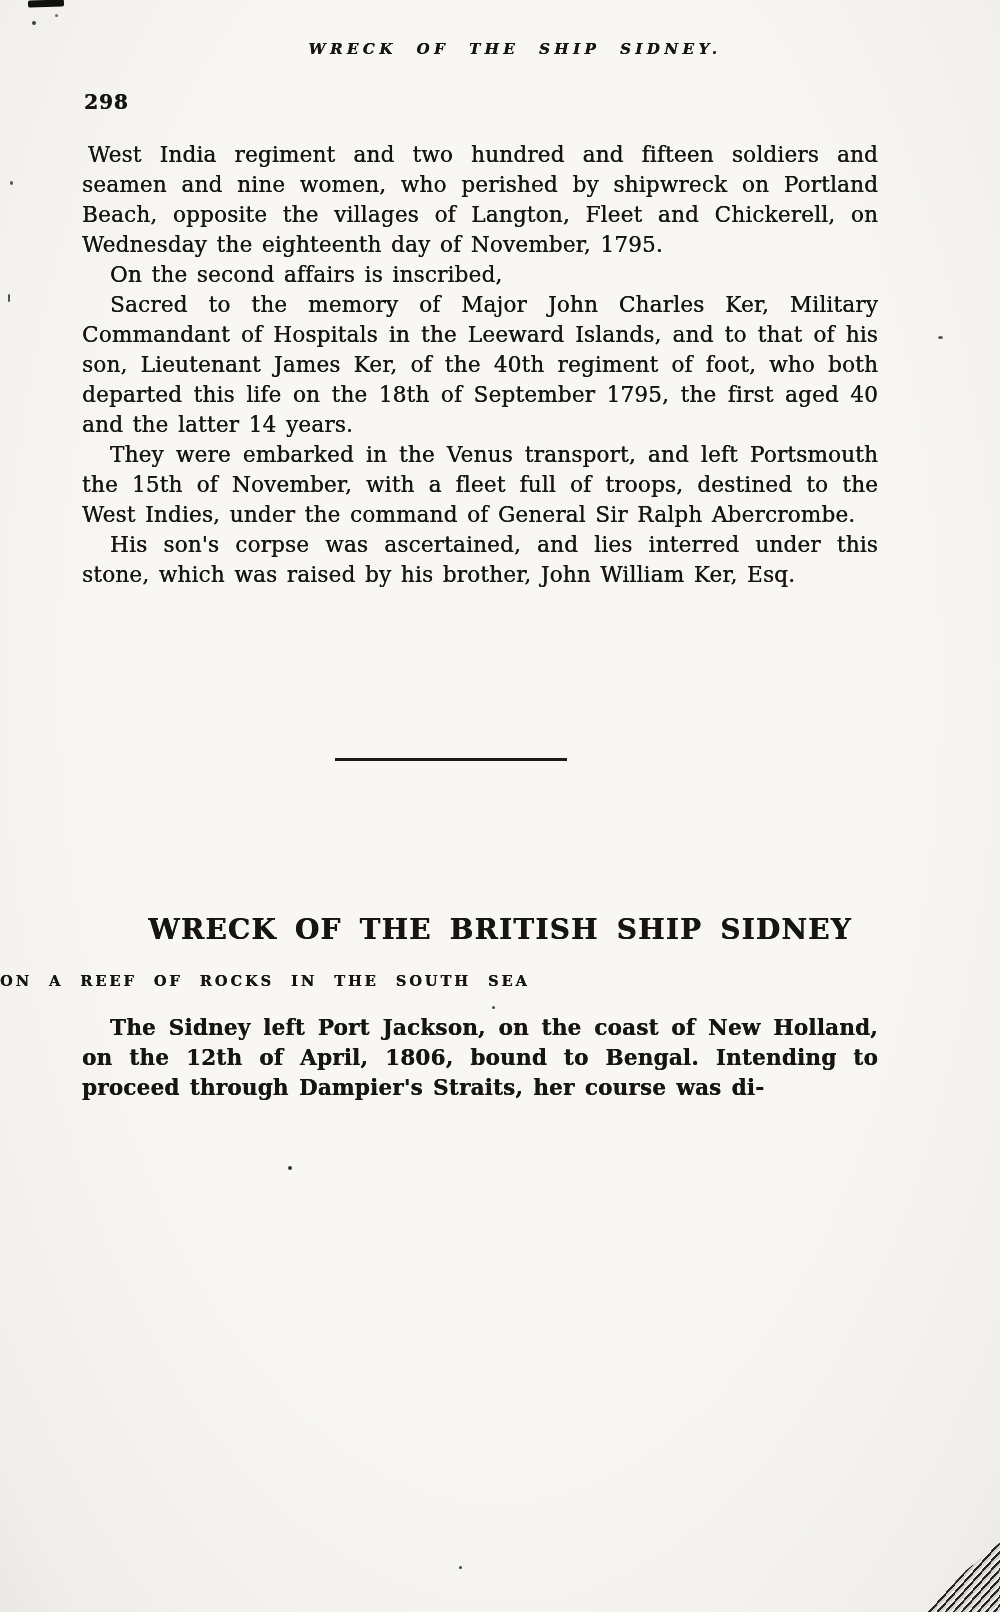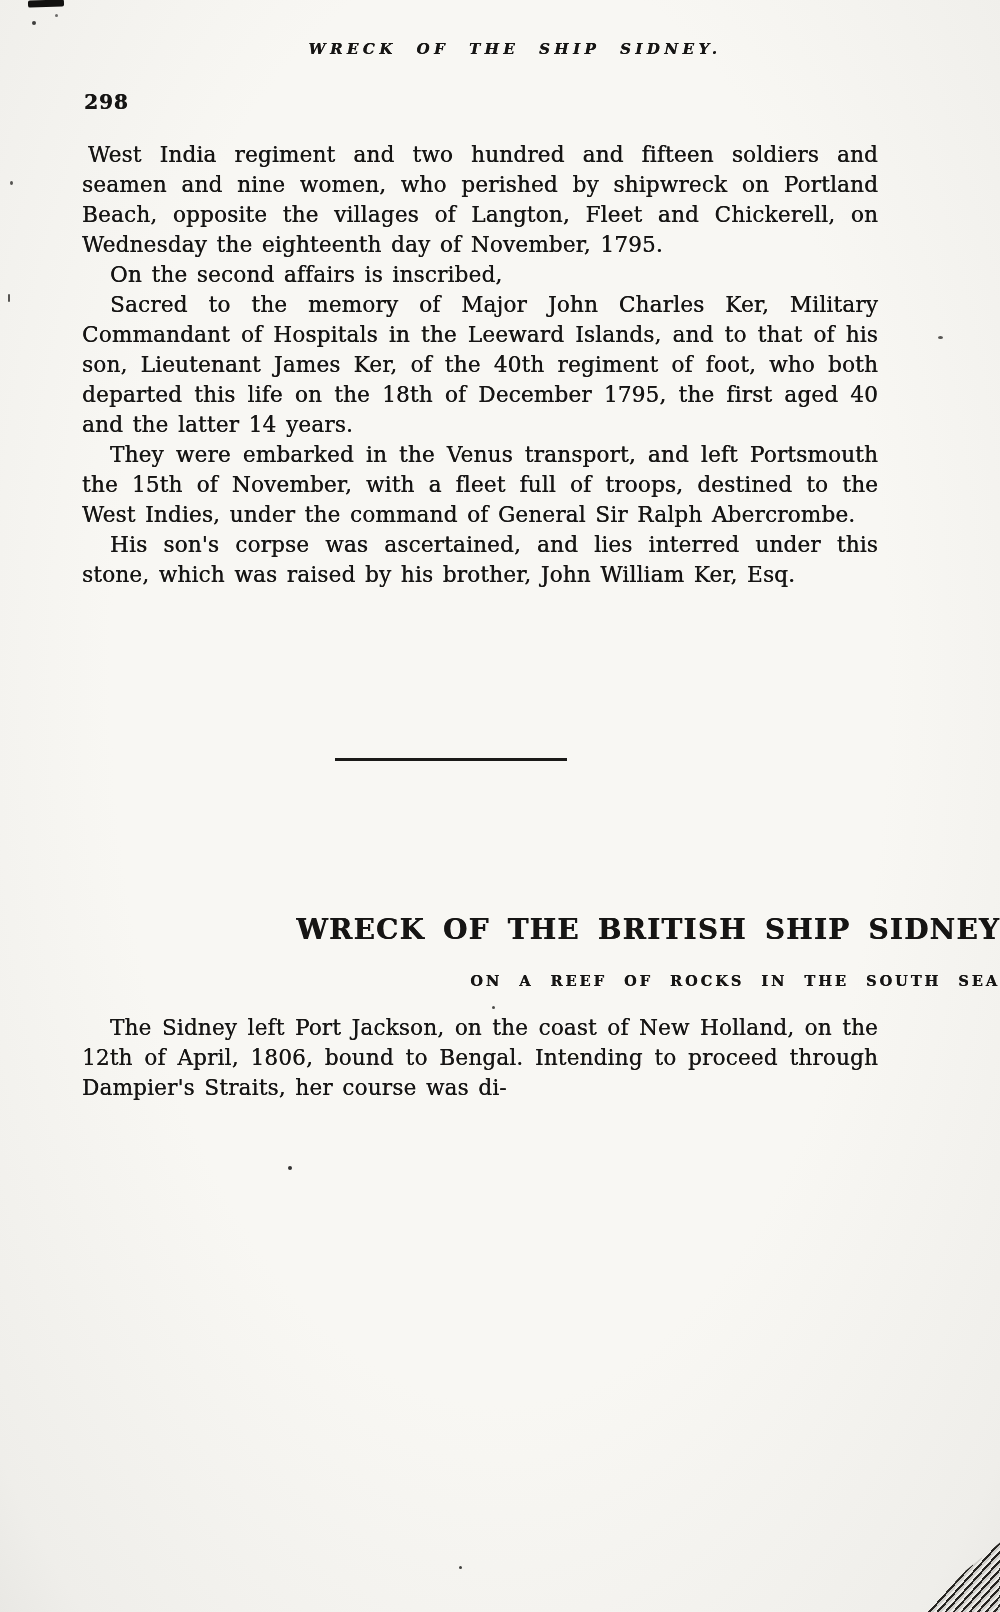--- a/index.html
+++ b/index.html
@@ -66,42 +66,42 @@
   .divider {
     width: 232px;
     height: 0;
     border-top: 3px solid #1b1a18;
     margin: 168px 0 0 335px;
   }
 
   
   .section-title {
     margin-top: 152px;
-    text-align: right;
+    text-align: center;
     font-size: 28px;
     font-weight: bold;
     letter-spacing: 1.2px;
     word-spacing: 7px;
     text-shadow: 0.4px 0 0 currentColor;
   }
   .section-subtitle {
     margin-top: 26px;
-    text-align: right;
+    text-align: left;
     font-size: 14.5px;
     font-weight: bold;
     letter-spacing: 3px;
     word-spacing: 9px;
     text-shadow: 0.3px 0 0 currentColor;
   }
   .section-body {
     margin-top: 24px;
     padding: 0 122px 0 82px;
   }
   .section-body .para {
-    font-weight: normal;
+    font-weight: bold;
     text-shadow: 0.2px 0 0 currentColor;
     margin-top: 18px;
   }
 
   
   .artifact { position: absolute; background: #121110; }
   .a-topbar      { left: 28px;  top: 0;      width: 36px; height: 7px; transform: rotate(-2deg); border-radius: 2px; }
   .a-topdot1     { left: 32px;  top: 21px;   width: 4px;  height: 4px; border-radius: 50%; opacity: .8; }
   .a-topdot2     { left: 55px;  top: 14px;   width: 3px;  height: 3px; border-radius: 50%; opacity: .6; }
   .a-leftdot1    { left: 10px;  top: 181px;  width: 3px;  height: 4px; border-radius: 50%; opacity: .7; }
@@ -125,21 +125,21 @@
 <div class="sheet">
 
   <header class="running-header">
     <span class="page-number">298</span>
     <span class="running-head">WRECK OF THE SHIP SIDNEY.</span>
   </header>
 
   <main class="text-block">
     <p class="para first">West India regiment and two hundred and fifteen soldiers and seamen and nine women, who perished by shipwreck on Portland Beach, opposite the villages of Langton, Fleet and Chickerell, on Wednesday the eighteenth day of November, 1795.</p>
     <p class="para">On the second affairs is inscribed,</p>
-    <p class="para">Sacred to the memory of Major John Charles Ker, Military Commandant of Hospitals in the Leeward Islands, and to that of his son, Lieutenant James Ker, of the 40th regiment of foot, who both departed this life on the 18th of December 1795, the first aged 40 and the latter 14 years.</p>
+    <p class="para">Sacred to the memory of Major John Charles Ker, Military Commandant of Hospitals in the Leeward Islands, and to that of his son, Lieutenant James Ker, of the 40th regiment of foot, who both departed this life on the 18th of September 1795, the first aged 40 and the latter 14 years.</p>
     <p class="para">They were embarked in the Venus transport, and left Portsmouth the 15th of November, with a fleet full of troops, destined to the West Indies, under the command of General Sir Ralph Abercrombe.</p>
     <p class="para">His son's corpse was ascertained, and lies interred under this stone, which was raised by his brother, John William Ker, Esq.</p>
   </main>
 
   <div class="divider"></div>
 
   <h1 class="section-title">WRECK OF THE BRITISH SHIP SIDNEY</h1>
   <h2 class="section-subtitle">ON A REEF OF ROCKS IN THE SOUTH SEA</h2>
 
   <section class="section-body">

